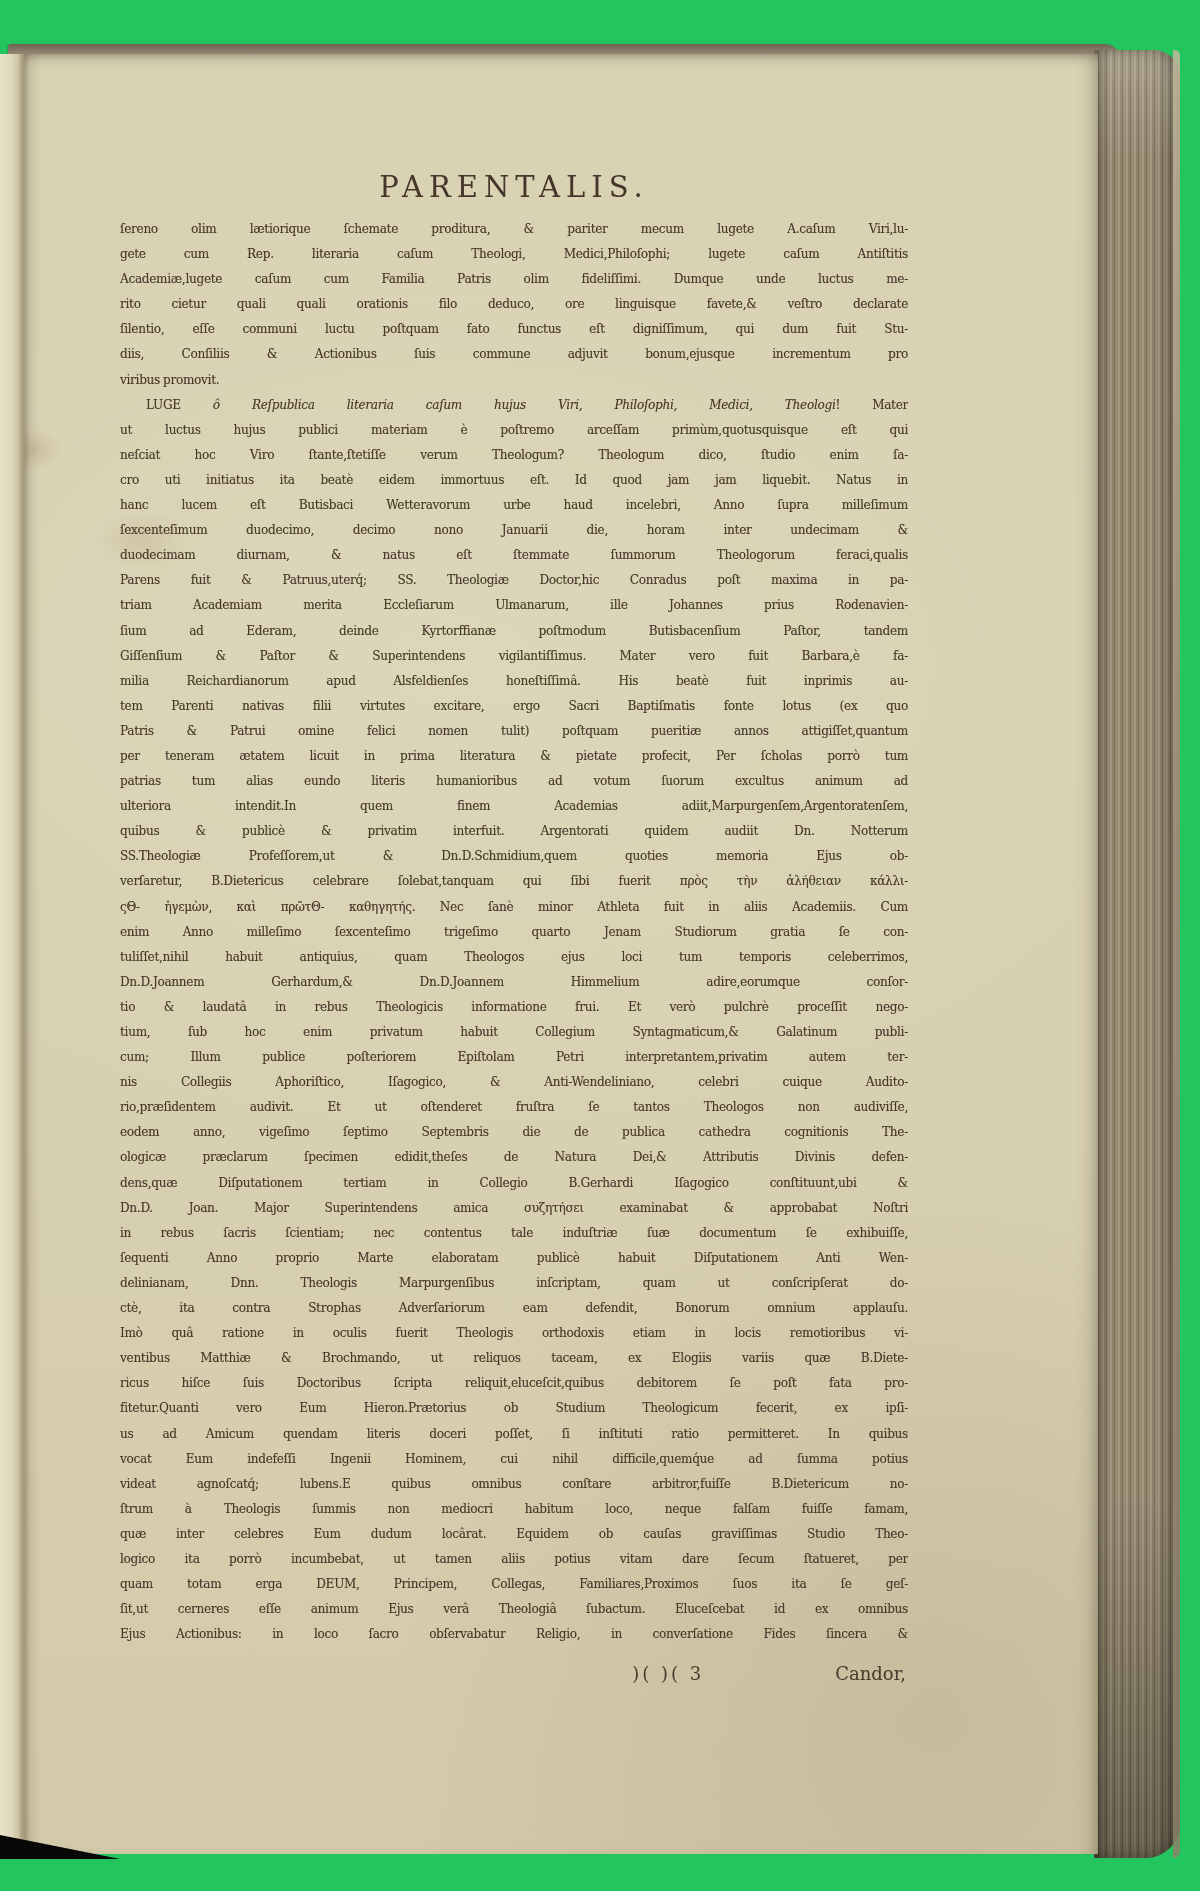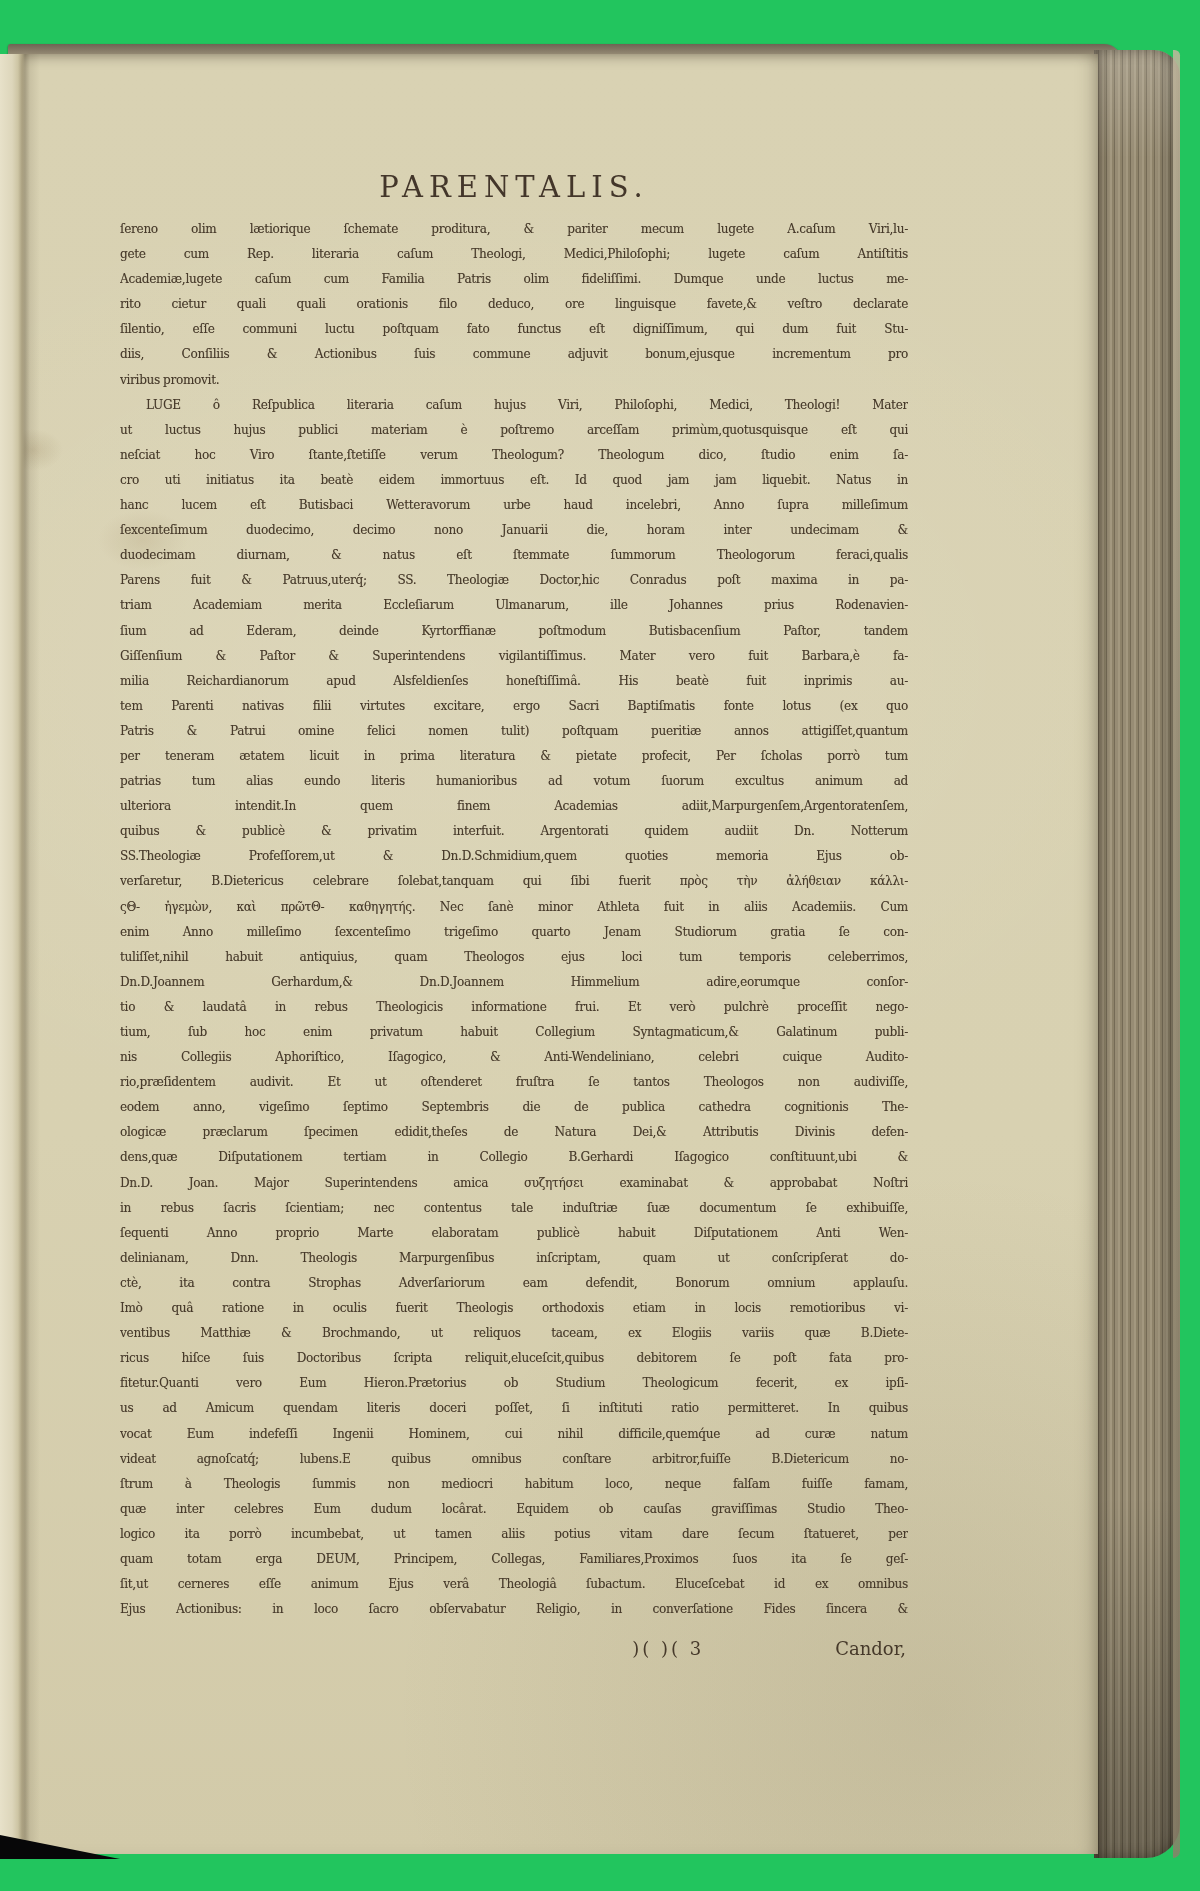--- a/index.html
+++ b/index.html
@@ -70,21 +70,21 @@
   .text{
     font-size:12px;letter-spacing:-0.25px;word-spacing:-0.5px;
   }
   .ln{
     height:25.1px;line-height:25.1px;overflow:hidden;
     text-align:justify;text-align-last:justify;
     text-shadow:0.3px 0.2px 0 rgba(70,56,40,.35);
   }
   .ln.no-j{text-align:left;text-align-last:left;}
   .ln.ind{padding-left:26px;}
-  .seg-i{}
+  .seg-i{font-style:italic;}
   .seg-g{}
   .sig-row{position:relative;height:26px;margin-top:16px;font-size:18px;}
   .sig{position:absolute;left:65%;letter-spacing:3px;}
   .catch{position:absolute;right:2px;}
 </style>
 </head>
 <body>
 
 <div class="scan">
   <div class="book">
@@ -121,36 +121,37 @@
             <div class="ln"><span class="seg-n">ulteriora intendit.In quem finem Academias adiit,Marpurgenſem,Argentoratenſem,</span></div>
             <div class="ln"><span class="seg-n">quibus &amp; publicè &amp; privatim interfuit. Argentorati quidem audiit Dn. Notterum</span></div>
             <div class="ln"><span class="seg-n">SS.Theologiæ Profeſſorem,ut &amp; Dn.D.Schmidium,quem quoties memoria Ejus ob-</span></div>
             <div class="ln"><span class="seg-n">verſaretur, B.Dietericus celebrare ſolebat,tanquam qui ſibi fuerit </span><span class="seg-g">πρὸς τὴν ἀλήθειαν κάλλι-</span></div>
             <div class="ln"><span class="seg-g">ςΘ- ἡγεμὼν, καὶ πρῶτΘ- καθηγητής.</span><span class="seg-n"> Nec ſanè minor Athleta fuit in aliis Academiis. Cum</span></div>
             <div class="ln"><span class="seg-n">enim Anno milleſimo ſexcenteſimo trigeſimo quarto Jenam Studiorum gratia ſe con-</span></div>
             <div class="ln"><span class="seg-n">tuliſſet,nihil habuit antiquius, quam Theologos ejus loci tum temporis celeberrimos,</span></div>
             <div class="ln"><span class="seg-n">Dn.D.Joannem Gerhardum,&amp; Dn.D.Joannem Himmelium adire,eorumque conſor-</span></div>
             <div class="ln"><span class="seg-n">tio &amp; laudatâ in rebus Theologicis informatione frui. Et verò pulchrè proceſſit nego-</span></div>
             <div class="ln"><span class="seg-n">tium, ſub hoc enim privatum habuit Collegium Syntagmaticum,&amp; Galatinum publi-</span></div>
+            <div class="ln"><span class="seg-n">cum; Illum publice poſteriorem Epiſtolam Petri interpretantem,privatim autem ter-</span></div>
             <div class="ln"><span class="seg-n">nis Collegiis Aphoriſtico, Iſagogico, &amp; Anti-Wendeliniano, celebri cuique Audito-</span></div>
             <div class="ln"><span class="seg-n">rio,præſidentem audivit. Et ut oſtenderet fruſtra ſe tantos Theologos non audiviſſe,</span></div>
             <div class="ln"><span class="seg-n">eodem anno, vigeſimo ſeptimo Septembris die de publica cathedra cognitionis The-</span></div>
             <div class="ln"><span class="seg-n">ologicæ præclarum ſpecimen edidit,theſes de Natura Dei,&amp; Attributis Divinis defen-</span></div>
             <div class="ln"><span class="seg-n">dens,quæ Diſputationem tertiam in Collegio B.Gerhardi Iſagogico conſtituunt,ubi &amp;</span></div>
             <div class="ln"><span class="seg-n">Dn.D. Joan. Major Superintendens amica </span><span class="seg-g">συζητήσει</span><span class="seg-n"> examinabat &amp; approbabat Noſtri</span></div>
             <div class="ln"><span class="seg-n">in rebus ſacris ſcientiam; nec contentus tale induſtriæ ſuæ documentum ſe exhibuiſſe,</span></div>
             <div class="ln"><span class="seg-n">ſequenti Anno proprio Marte elaboratam publicè habuit Diſputationem Anti Wen-</span></div>
             <div class="ln"><span class="seg-n">delinianam, Dnn. Theologis Marpurgenſibus inſcriptam, quam ut conſcripſerat do-</span></div>
             <div class="ln"><span class="seg-n">ctè, ita contra Strophas Adverſariorum eam defendit, Bonorum omnium applauſu.</span></div>
             <div class="ln"><span class="seg-n">Imò quâ ratione in oculis fuerit Theologis orthodoxis etiam in locis remotioribus vi-</span></div>
             <div class="ln"><span class="seg-n">ventibus Matthiæ &amp; Brochmando, ut reliquos taceam, ex Elogiis variis quæ B.Diete-</span></div>
             <div class="ln"><span class="seg-n">ricus hiſce ſuis Doctoribus ſcripta reliquit,eluceſcit,quibus debitorem ſe poſt fata pro-</span></div>
             <div class="ln"><span class="seg-n">fitetur.Quanti vero Eum Hieron.Prætorius ob Studium Theologicum fecerit, ex ipſi-</span></div>
             <div class="ln"><span class="seg-n">us ad Amicum quendam literis doceri poſſet, ſi inſtituti ratio permitteret. In quibus</span></div>
-            <div class="ln"><span class="seg-n">vocat Eum indefeſſi Ingenii Hominem, cui nihil difficile,quemq́ue ad curæ natum</span></div>
+            <div class="ln"><span class="seg-n">vocat Eum indefeſſi Ingenii Hominem, cui nihil difficile,quemq́ue ad ſumma potius</span></div>
             <div class="ln"><span class="seg-n">videat agnoſcatq́; lubens.E quibus omnibus conſtare arbitror,fuiſſe B.Dietericum no-</span></div>
             <div class="ln"><span class="seg-n">ſtrum à Theologis ſummis non mediocri habitum loco, neque falſam fuiſſe famam,</span></div>
             <div class="ln"><span class="seg-n">quæ inter celebres Eum dudum locârat. Equidem ob cauſas graviſſimas Studio Theo-</span></div>
             <div class="ln"><span class="seg-n">logico ita porrò incumbebat, ut tamen aliis potius vitam dare ſecum ſtatueret, per</span></div>
             <div class="ln"><span class="seg-n">quam totam erga DEUM, Principem, Collegas, Familiares,Proximos ſuos ita ſe geſ-</span></div>
             <div class="ln"><span class="seg-n">ſit,ut cerneres eſſe animum Ejus verâ Theologiâ ſubactum. Eluceſcebat id ex omnibus</span></div>
             <div class="ln"><span class="seg-n">Ejus Actionibus: in loco ſacro obſervabatur Religio, in converſatione Fides ſincera &amp;</span></div>
           </div>
         <div class="sig-row">
           <span class="sig">)( )( 3</span>

